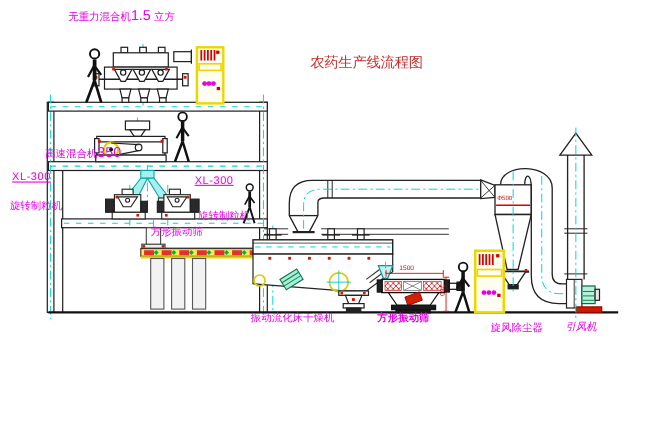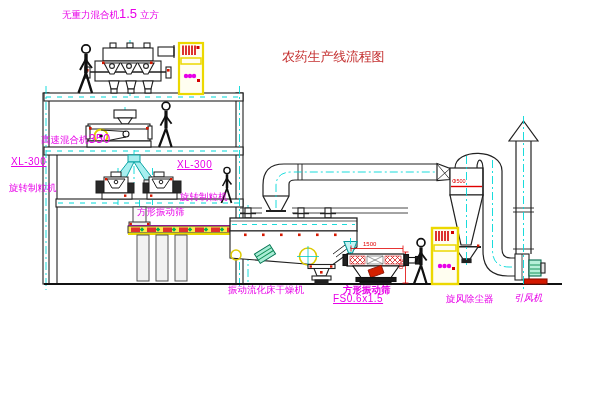--- a/index.html
+++ b/index.html
@@ -339,21 +339,20 @@
   <div class="lbl s9" style="left:9px;top:183px;">旋转制粒机</div>
 
   <div class="lbl s15" style="left:177px;top:160px;">XL-300</div>
   <div class="lbl s9" style="left:180px;top:192px;">旋转制粒机</div>
 
   <div class="lbl s9" style="left:137px;top:207px;">方形振动筛</div>
 
   <div class="lbl s9" style="left:228px;top:285px;">振动流化床干燥机</div>
 
   <div class="lbl s9" style="left:343px;top:285px;font-weight:bold;">方形振动筛</div>
-  <div class="lbl s15" style="left:333px;top:294px;">FS0.6x1.5</div>
 
   <div class="lbl s9" style="left:446px;top:294px;">旋风除尘器</div>
   <div class="lbl s9" style="left:514px;top:293px;font-style:italic;">引风机</div>
 
   <div class="lbl red t1" style="left:282px;top:50px;">农药生产线流程图</div>
 
   <div class="lbl dim" style="left:363px;top:241px;">1500</div>
   <div class="lbl dim rot" style="left:404px;top:259px;">760</div>
   <div class="lbl dim5" style="left:452px;top:179px;">Φ500</div>
 </div>

